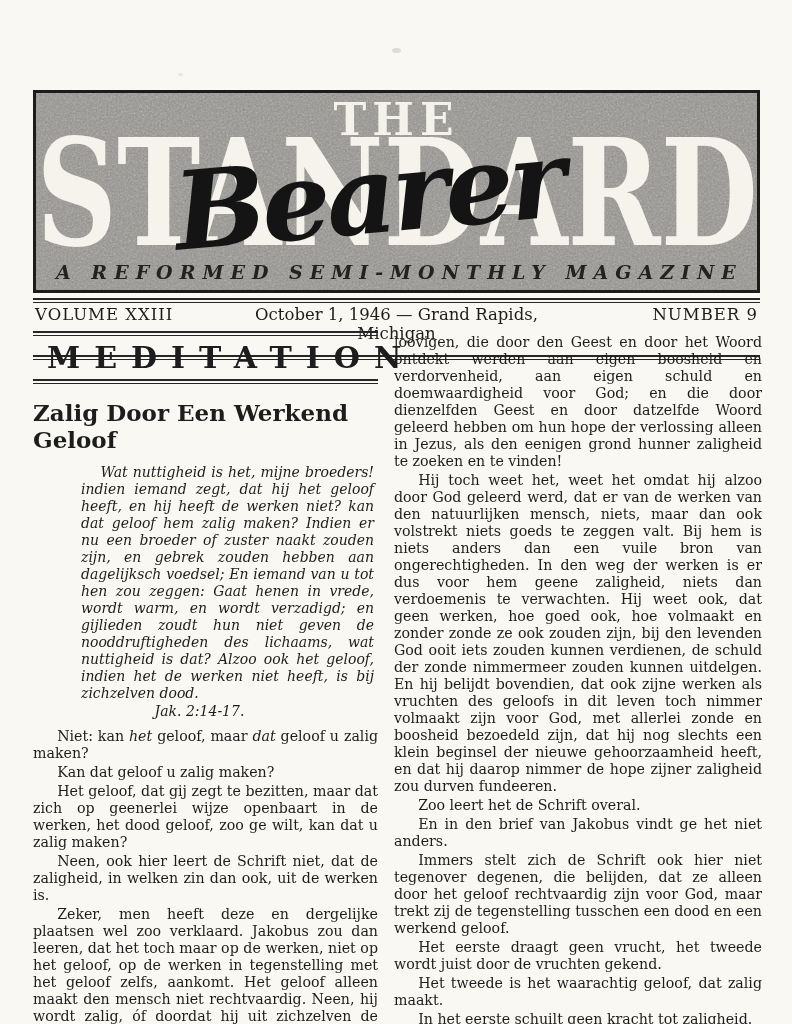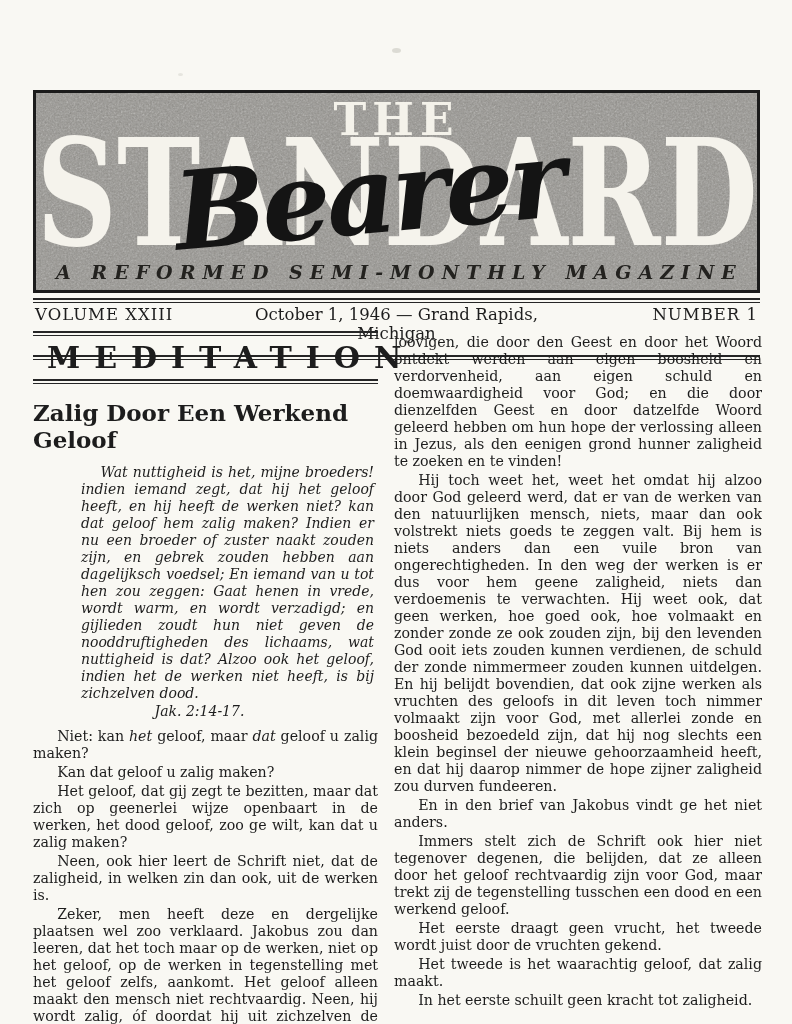--- a/index.html
+++ b/index.html
@@ -118,21 +118,21 @@
     <div class="mh-standard">STANDARD</div>
     <div class="mh-script">Bearer</div>
     <div class="mh-tagline">A REFORMED SEMI-MONTHLY MAGAZINE</div>
   </div>
 
   <div class="issue">
     <div class="double-rule"></div>
     <div class="issue-row">
       <span class="vol">VOLUME XXIII</span>
       <span class="date">October 1, 1946 — Grand Rapids, Michigan</span>
-      <span class="num">NUMBER 1</span>
+      <span class="num">NUMBER 9</span>
     </div>
     <div class="double-rule"></div>
   </div>
 
   <div class="cols">
 
     <div class="col-left">
       <div class="double-rule"></div>
       <div class="meditation-head">MEDITATION</div>
       <div class="double-rule"></div>
@@ -144,20 +144,21 @@
           <p class="para"><span>Kan dat geloof u zalig maken?</span></p>
           <p class="para"><span>Het geloof, dat gij zegt te bezitten, maar dat zich op geenerlei wijze openbaart in de werken, het dood geloof, zoo ge wilt, kan dat u zalig maken?</span></p>
           <p class="para"><span>Neen, ook hier leert de Schrift niet, dat de zaligheid, in welken zin dan ook, uit de werken is.</span></p>
           <p class="para"><span>Zeker, men heeft deze en dergelijke plaatsen wel zoo verklaard. Jakobus zou dan leeren, dat het toch maar op de werken, niet op het geloof, op de werken in tegenstelling met het geloof zelfs, aankomt. Het geloof alleen maakt den mensch niet rechtvaardig. Neen, hij wordt zalig, óf doordat hij uit zichzelven de werken der wet volbrengt, óf door de werken, die uit het geloof voortkomen; maar in elk geval is het niet het geloof, maar zijn het de werken, die den grond onzer rechtvaardigheid voor God zijn.</span></p>
         </div>
     </div>
 
     <div class="col-right">
         <p class="para noindent"><span>loovigen, die door den Geest en door het Woord ontdekt werden aan eigen boosheid en verdorvenheid, aan eigen schuld en doemwaardigheid voor God; en die door dienzelfden Geest en door datzelfde Woord geleerd hebben om hun hope der verlossing alleen in Jezus, als den eenigen grond hunner zaligheid te zoeken en te vinden!</span></p>
         <p class="para"><span>Hij toch weet het, weet het omdat hij alzoo door God geleerd werd, dat er van de werken van den natuurlijken mensch, niets, maar dan ook volstrekt niets goeds te zeggen valt. Bij hem is niets anders dan een vuile bron van ongerechtigheden. In den weg der werken is er dus voor hem geene zaligheid, niets dan verdoemenis te verwachten. Hij weet ook, dat geen werken, hoe goed ook, hoe volmaakt en zonder zonde ze ook zouden zijn, bij den levenden God ooit iets zouden kunnen verdienen, de schuld der zonde nimmermeer zouden kunnen uitdelgen. En hij belijdt bovendien, dat ook zijne werken als vruchten des geloofs in dit leven toch nimmer volmaakt zijn voor God, met allerlei zonde en boosheid bezoedeld zijn, dat hij nog slechts een klein beginsel der nieuwe gehoorzaamheid heeft, en dat hij daarop nimmer de hope zijner zaligheid zou durven fundeeren.</span></p>
+        <p class="para"><span>Zoo leert het de Schrift overal.</span></p>
         <p class="para"><span>En in den brief van Jakobus vindt ge het niet anders.</span></p>
         <p class="para"><span>Immers stelt zich de Schrift ook hier niet tegenover degenen, die belijden, dat ze alleen door het geloof rechtvaardig zijn voor God, maar trekt zij de tegenstelling tusschen een dood en een werkend geloof.</span></p>
         <p class="para"><span>Het eerste draagt geen vrucht, het tweede wordt juist door de vruchten gekend.</span></p>
         <p class="para"><span>Het tweede is het waarachtig geloof, dat zalig maakt.</span></p>
         <p class="para"><span>In het eerste schuilt geen kracht tot zaligheid.</span></p>
       </div>
 
   </div>
 
 </div>

